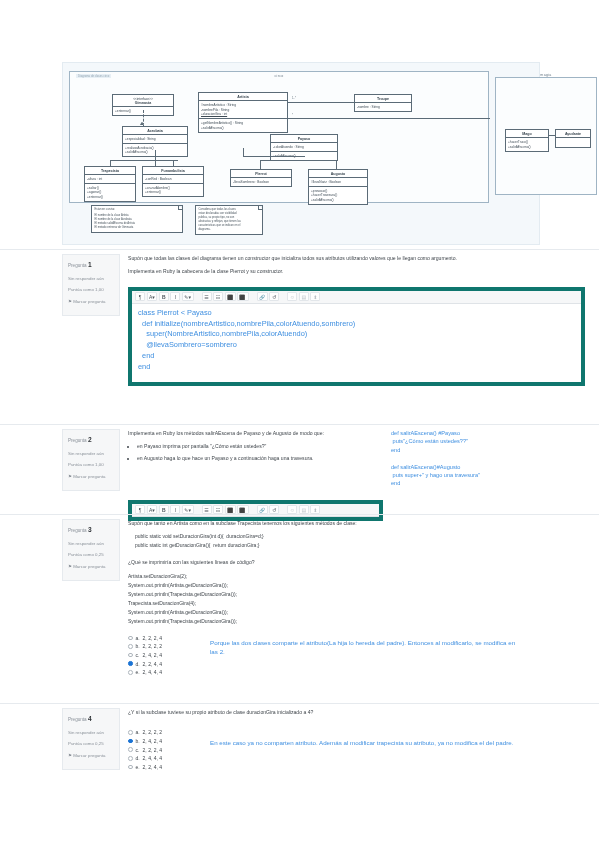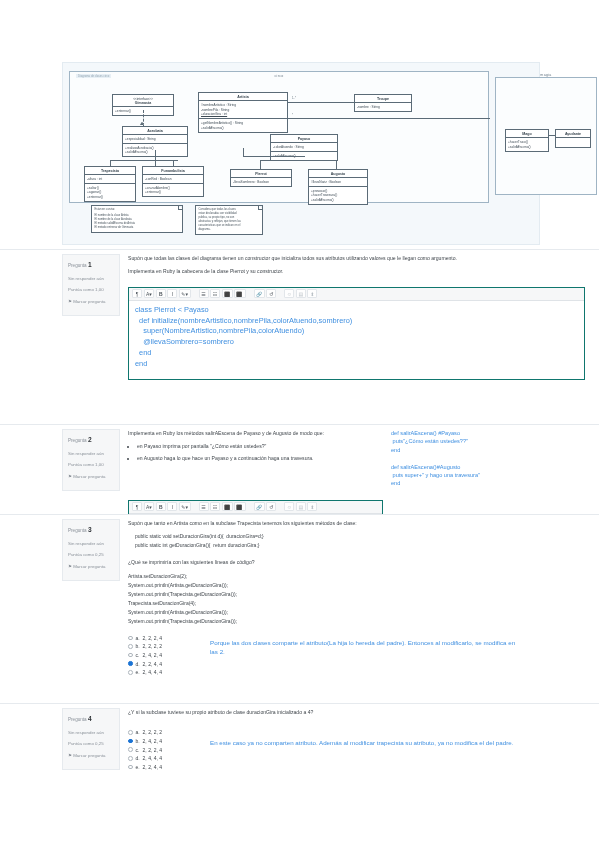--- a/index.html
+++ b/index.html
@@ -64,21 +64,21 @@
 
   .qbody{ position:absolute; left:128px; right:14px; }
   .qtext{ font-size:5.1px; color:#3f454b; line-height:1.85; }
   .qtext p{ margin:0 0 4px 0; }
   .qtext ul{ margin:2px 0 0 0; padding-left:9px; }
   .qtext li{ margin-bottom:2.5px; }
   .codeline{ font-family:"Liberation Sans", sans-serif; font-size:5px;
              color:#3f454b; line-height:1.8; white-space:pre; }
 
   
-  .editor{ border:1px solid #0f766e; background:#fff; }
+  .editor{ border:4px solid #0f766e; background:#fff; }
   .etoolbar{ display:flex; align-items:center; gap:0px; background:#f6f7f8;
              border-bottom:1px solid #dfe3e7; padding:1.5px 3px; }
   .ebtn{ min-width:10px; height:9px; margin-right:1.5px; display:flex;
          align-items:center; justify-content:center;
          font-size:5px; color:#4b535a; border:1px solid transparent;
          background:#fefefe; border-color:#e2e6ea; border-radius:1px; padding:0 1.5px;}
   .ebtn.sep{ background:transparent; border-color:transparent; min-width:3px; }
   .ebtn.dim{ color:#b7bec4; }
   .earea{ min-height:62px; padding:4px 6px; }
   .hw{ font-family:"Liberation Sans", sans-serif; color:#3f8fe0;

